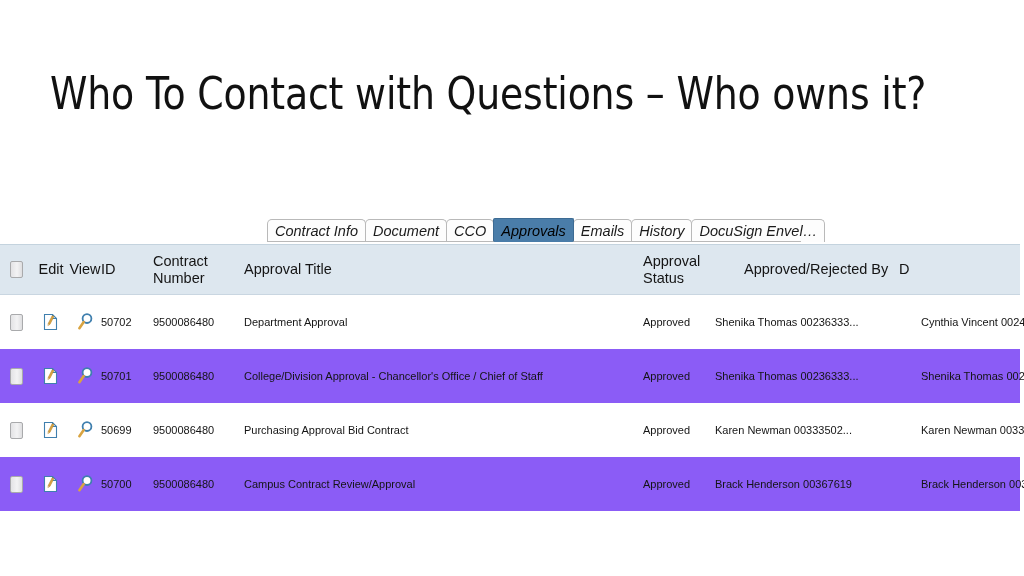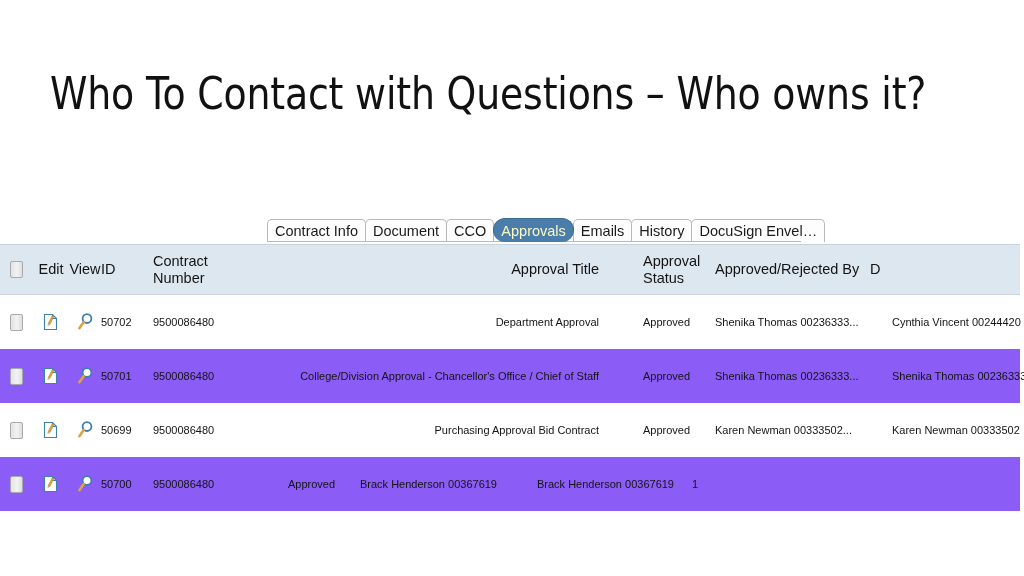--- a/index.html
+++ b/index.html
@@ -58,26 +58,27 @@
     color: #1b1b1b;
     background: #fdfdfd;
     border: 1px solid #b9b9b9;
     border-bottom: none;
     border-top-left-radius: 5px;
     border-top-right-radius: 5px;
     margin-right: -1px;
     white-space: nowrap;
     box-sizing: border-box;
     position: relative;
+    font-style: italic;
   }
   .tab.active {
     background: #4a7da9;
-    color: #fef9c3;
+    color: #000000;
     border-color: #3d6b93;
-    border-radius: 12px;
+    border-radius: 2px;
     height: 24px;
     line-height: 24px;
     z-index: 3;
     margin-top: 12px;
   }
   #tab-strip-underline {
     position: absolute;
     left: 267px;
     top: 27px;
     width: 534px;
@@ -111,24 +112,24 @@
   .grid-row.alt {
     background: #8b5cf6;
   }
 
   
   .c-check  { width: 33px; flex: 0 0 33px; display:flex; justify-content:center; }
   .c-edit   { width: 36px; flex: 0 0 36px; display:flex; justify-content:center; }
   .c-view   { width: 32px; flex: 0 0 32px; display:flex; justify-content:center; }
   .c-id     { width: 52px; flex: 0 0 52px; }
   .c-num    { width: 91px; flex: 0 0 91px; }
-  .c-title  { width: 355px; flex: 0 0 355px; text-align: right; }
+  .c-title  { width: 355px; flex: 0 0 355px; }
   .c-status { width: 72px; flex: 0 0 72px; margin-left: 44px; }
   .c-apvr   { width: 177px; flex: 0 0 177px; }
-  .c-aprb   { width: 155px; flex: 0 0 155px; }
+  .c-aprb   { width: 155px; flex: 0 0 155px; margin-left: 29px; }
   .c-date   { width: 40px; flex: 0 0 40px; overflow: hidden; }
 
   .hdr-label {
     font-size: 14.5px;
     color: #141414;
     line-height: 17px;
   }
   .hdr-label.two-line { max-width: 66px; }
 
   .cell {
@@ -288,20 +289,21 @@
         </svg>
       </div>
       <div class="c-view">
         <svg class="icon-btn" viewBox="0 0 22 22">
           <circle cx="13" cy="7.6" r="4.4" fill="#ffffff" stroke="#3f7fae" stroke-width="1.8"></circle>
           <path d="M9.7 11 L5.4 17.2" stroke="#d9a441" stroke-width="2.6" stroke-linecap="round"></path>
         </svg>
       </div>
       <div class="c-id cell">50700</div>
       <div class="c-num cell">9500086480</div>
+      <div class="c-title cell">Campus Contract Review/Approval</div>
       <div class="c-status cell">Approved</div>
       <div class="c-apvr cell">Brack Henderson 00367619</div>
       <div class="c-aprb cell">Brack Henderson 00367619</div>
       <div class="c-date cell">1</div>
     </div>
 
   </div>
 </div>
 
 </body></html>

